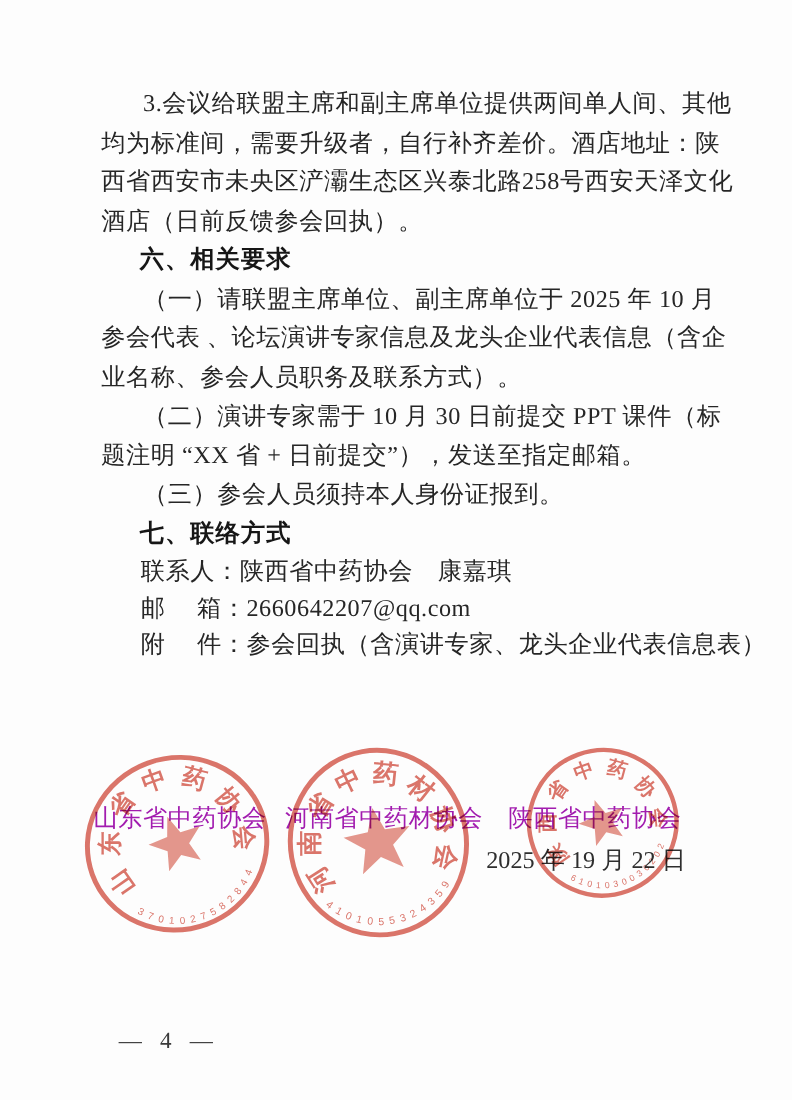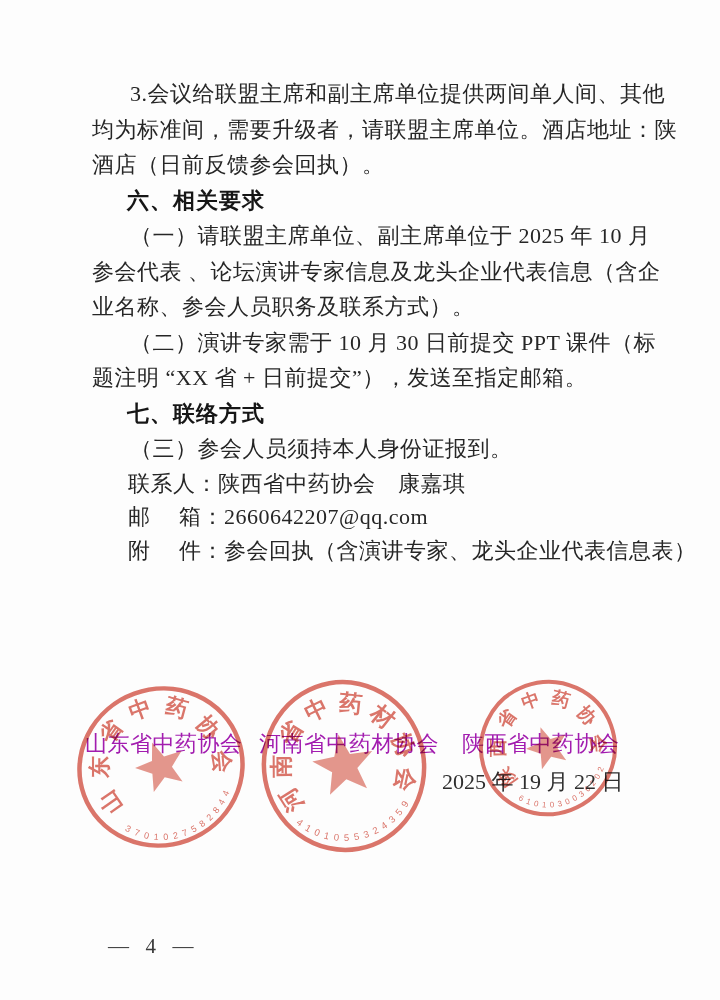--- a/index.html
+++ b/index.html
@@ -37,30 +37,31 @@
     letter-spacing:2px;white-space:pre;
   }
 </style>
 </head>
 <body>
 
 <div class="page">
 
   <div class="doc" id="doc-body">
       <div class="line body indent">3.会议给联盟主席和副主席单位提供两间单人间、其他</div>
-      <div class="line body">均为标准间，需要升级者，请联盟主席单位。酒店地址：陕</div>
+      <div class="line body">均为标准间，需要升级者，自行补齐差价。酒店地址：陕</div>
+      <div class="line body">西省西安市未央区浐灞生态区兴泰北路258号西安天泽文化</div>
       <div class="line body">酒店（日前反馈参会回执）。</div>
       <div class="line heading">六、相关要求</div>
       <div class="line body indent">（一）请联盟主席单位、副主席单位于 2025 年 10 月</div>
       <div class="line body">参会代表 、论坛演讲专家信息及龙头企业代表信息（含企</div>
       <div class="line body">业名称、参会人员职务及联系方式）。</div>
       <div class="line body indent">（二）演讲专家需于 10 月 30 日前提交 PPT 课件（标</div>
       <div class="line body">题注明 “XX 省 + 日前提交”），发送至指定邮箱。</div>
+      <div class="line body indent">（三）参会人员须持本人身份证报到。</div>
       <div class="line heading">七、联络方式</div>
-      <div class="line body indent">（三）参会人员须持本人身份证报到。</div>
       <div class="line contact">联系人：陕西省中药协会　康嘉琪</div>
       <div class="line contact">邮　 箱：2660642207@qq.com</div>
       <div class="line contact">附　 件：参会回执（含演讲专家、龙头企业代表信息表）</div>
     </div>
 
   <div class="sign-layer">
     <span class="org" style="left:85px">山东省中药协会</span>
     <span class="org" style="left:259px">河南省中药材协会</span>
     <span class="org" style="left:462px">陕西省中药协会</span>
     <span class="date" style="left:442px">2025 年 19 月 22 日</span>

